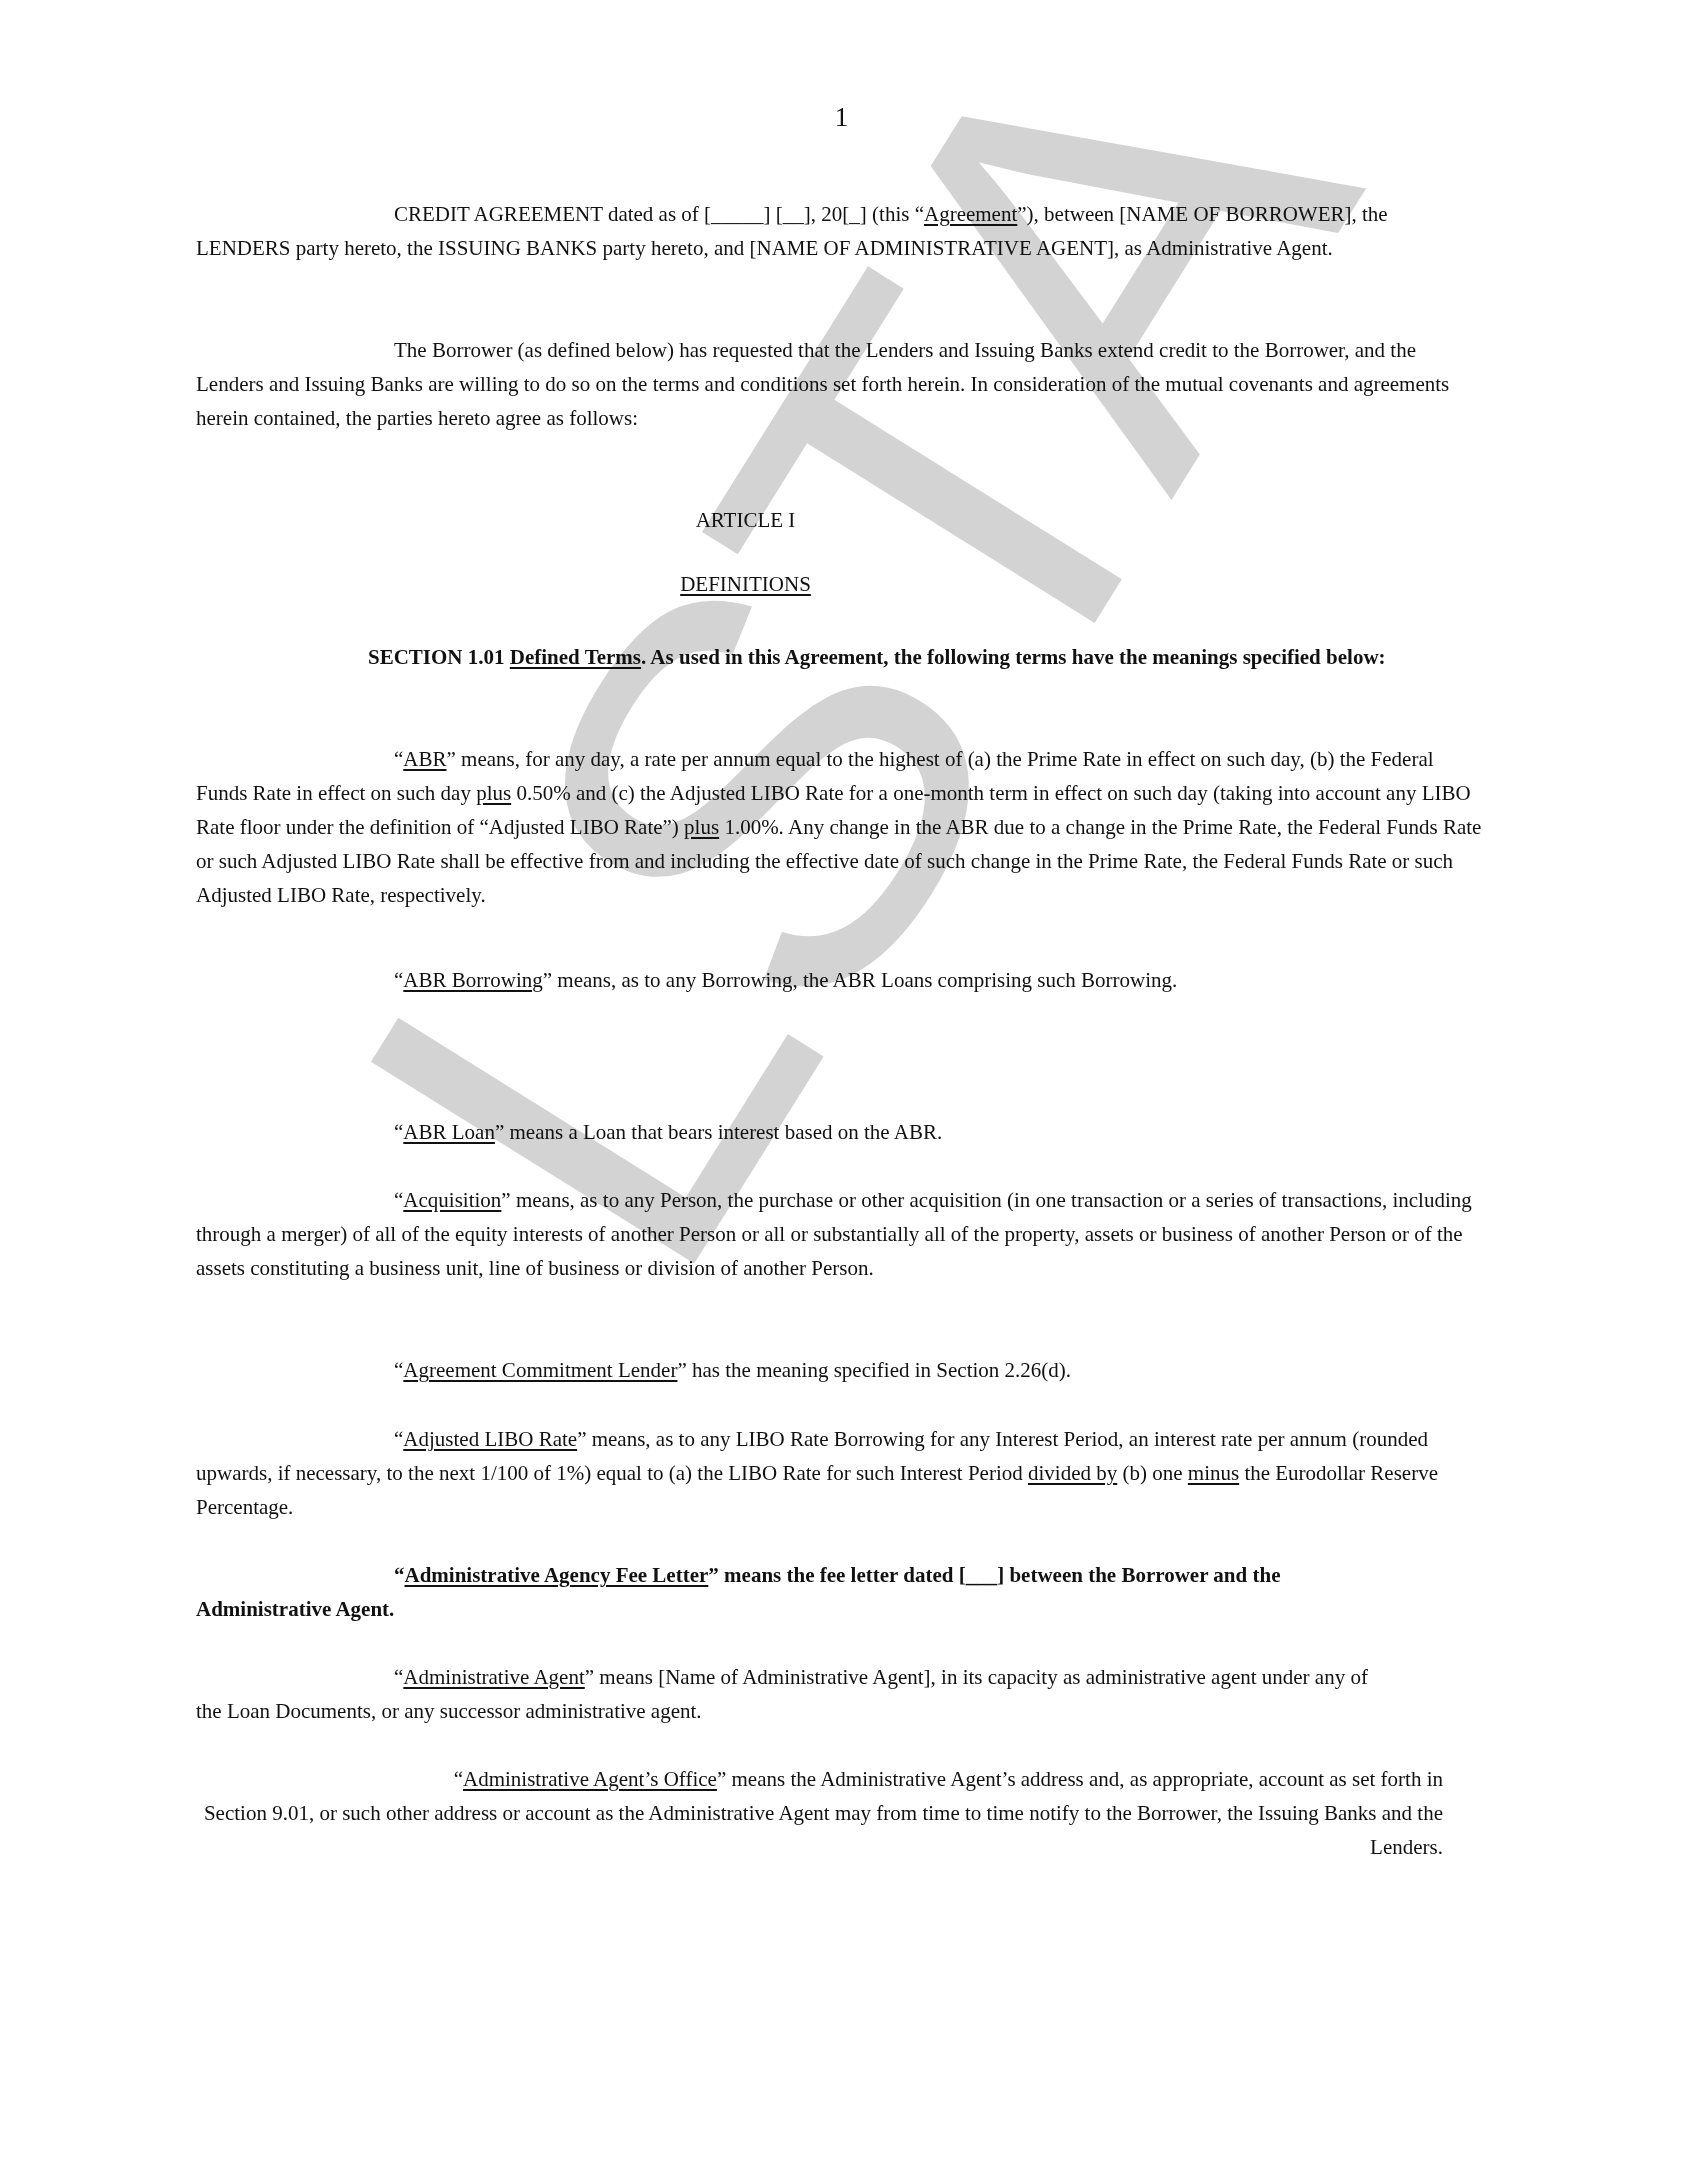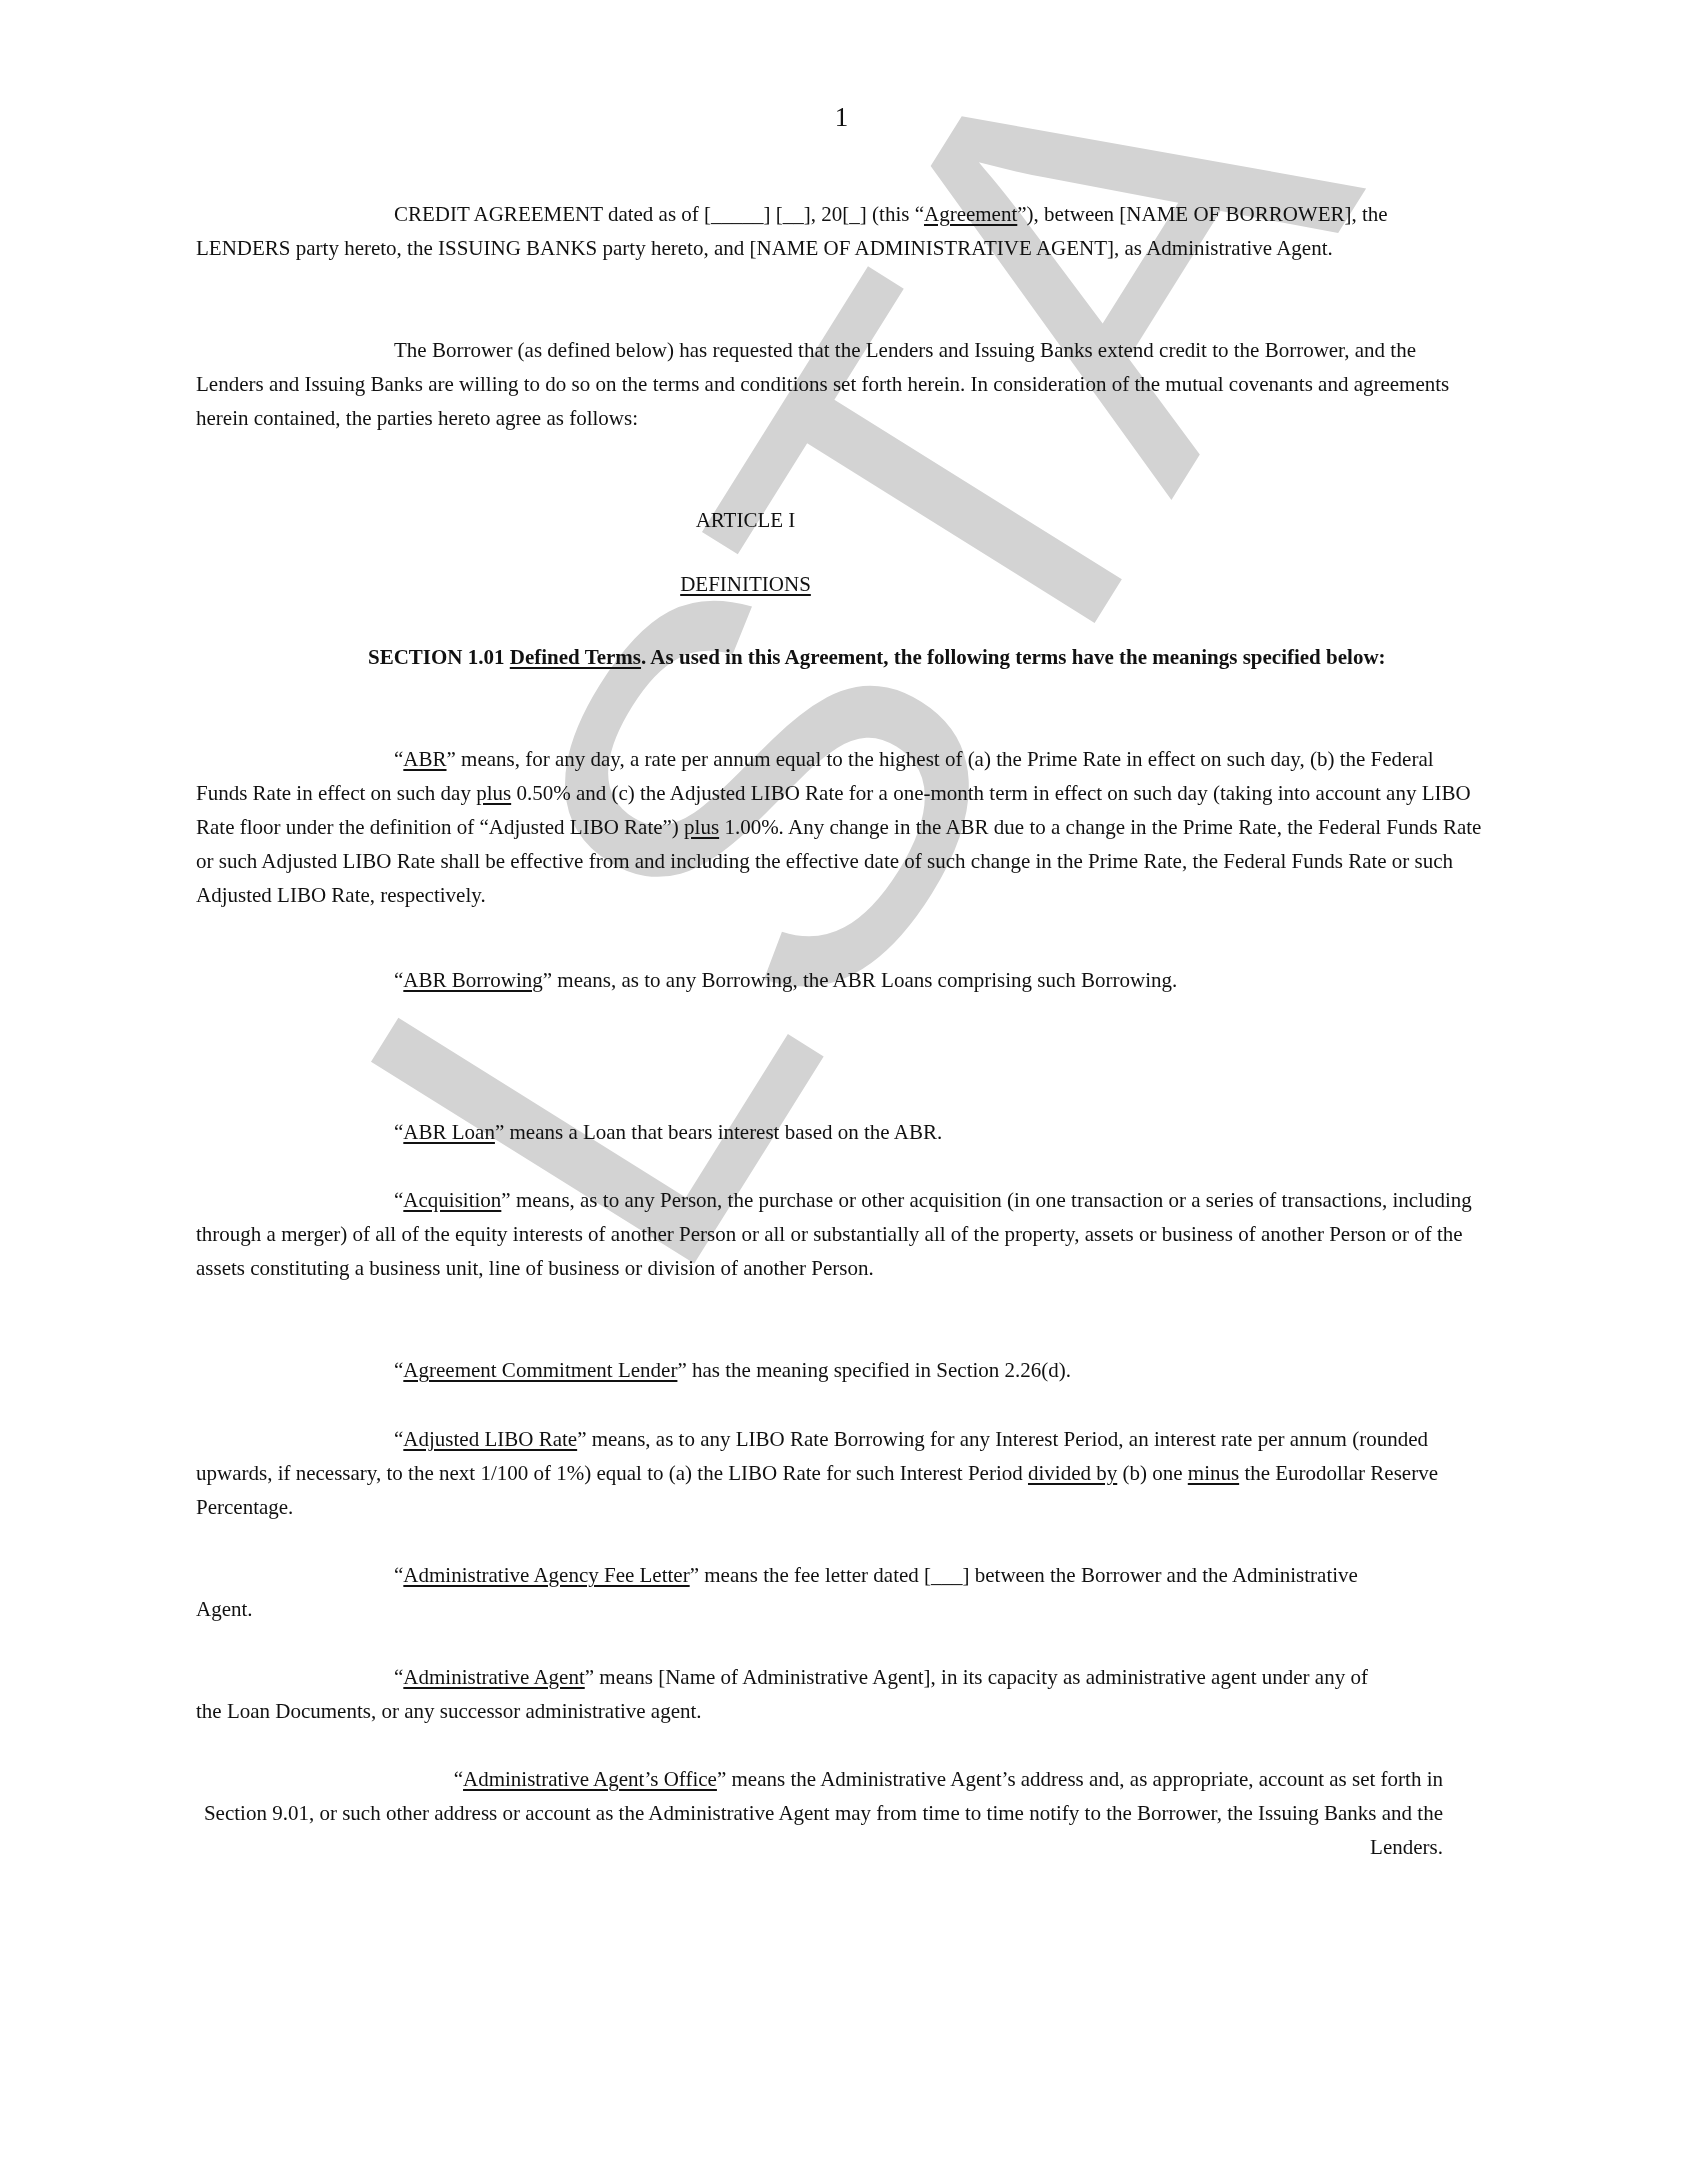--- a/index.html
+++ b/index.html
@@ -42,20 +42,20 @@
     <p class="body-para" style="top:963px; width:1168px;"><span class="indent"></span><span>“</span><u>ABR Borrowing</u><span>” means, as to any Borrowing, the ABR Loans comprising such Borrowing.</span></p>
 
     <p class="body-para" style="top:1115px;"><span class="indent"></span><span>“</span><u>ABR Loan</u><span>” means a Loan that bears interest based on the ABR.</span></p>
 
     <p class="body-para" style="top:1183px;"><span class="indent"></span><span>“</span><u>Acquisition</u><span>” means, as to any Person, the purchase or other acquisition (in one transaction or a series of transactions, including through a merger) of all of the equity interests of another Person or all or substantially all of the property, assets or business of another Person or of the assets constituting a business unit, line of business or division of another Person.</span></p>
 
     <p class="body-para" style="top:1353px;"><span class="indent"></span><span>“</span><u>Agreement Commitment Lender</u><span>” has the meaning specified in Section 2.26(d).</span></p>
 
     <p class="body-para" style="top:1422px;"><span class="indent"></span><span>“</span><u>Adjusted LIBO Rate</u><span>” means, as to any LIBO Rate Borrowing for any Interest Period, an interest rate per annum (rounded upwards, if necessary, to the next 1/100 of 1%) equal to (a) the LIBO Rate for such Interest Period </span><u>divided by</u><span> (b) one </span><u>minus</u><span> the Eurodollar Reserve Percentage.</span></p>
 
-    <p class="body-para" style="top:1558px; width:1168px;"><span class="indent"></span><span>“</span><u>Administrative Agency Fee Letter</u><span>” means the fee letter dated [___] between the Borrower and the Administrative Agent.</span></p>
+    <p class="body-para" style="top:1558px; width:1168px;font-weight:bold;"><span class="indent"></span><span>“</span><u>Administrative Agency Fee Letter</u><span>” means the fee letter dated [___] between the Borrower and the Administrative Agent.</span></p>
 
     <p class="body-para" style="top:1660px; width:1188px;"><span class="indent"></span><span>“</span><u>Administrative Agent</u><span>” means [Name of Administrative Agent], in its capacity as administrative agent under any of the Loan Documents, or any successor administrative agent.</span></p>
 
     <p class="body-para" style="top:1762px; width:1247px;text-align:right;"><span class="indent"></span><span>“</span><u>Administrative Agent’s Office</u><span>” means the Administrative Agent’s address and, as appropriate, account as set forth in Section 9.01, or such other address or account as the Administrative Agent may from time to time notify to the Borrower, the Issuing Banks and the Lenders.</span></p>
   </div>
 </div>
 
 
 </body></html>

